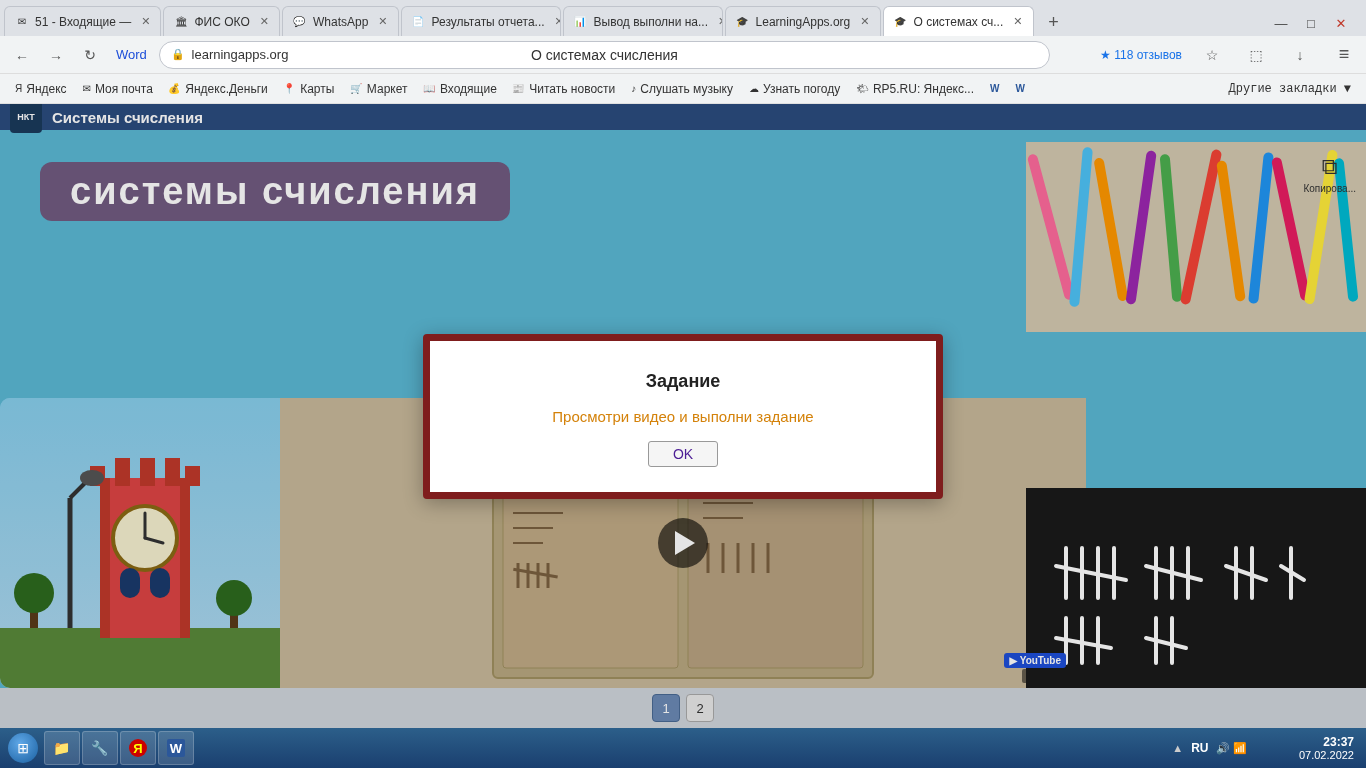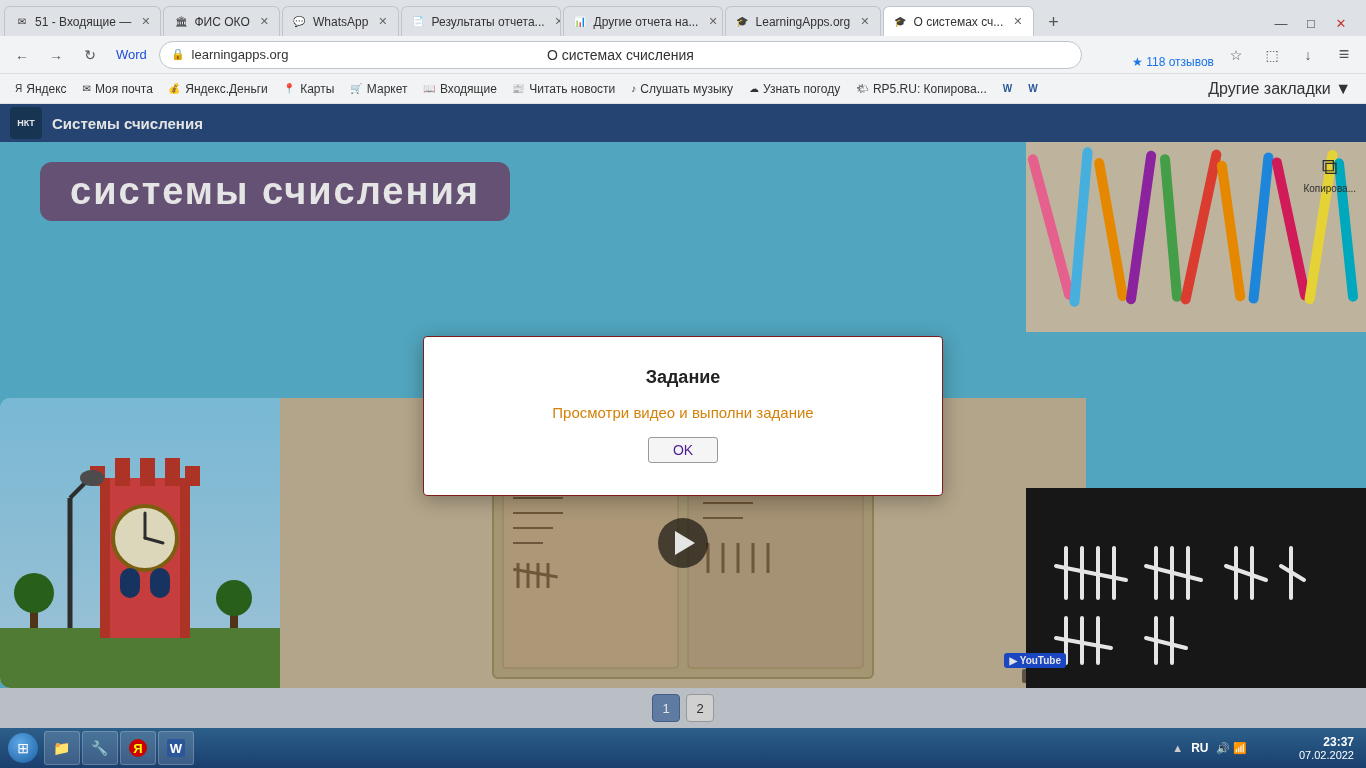--- a/index.html
+++ b/index.html
@@ -137,22 +137,22 @@
     .page-title-center {
       position: absolute;
       left: 50%;
       transform: translateX(-50%);
       font-size: 14px;
       color: #333;
       pointer-events: none;
     }
     .right-icons {
       display: flex;
-      align-items: flex-end;
-      gap: 8px;
+      align-items: center;
+      gap: 16px;
       margin-left: 44px;
     }
     .right-icon-btn {
       width: 28px;
       height: 28px;
       display: flex;
       align-items: center;
       justify-content: center;
       cursor: pointer;
       border-radius: 50%;
@@ -190,41 +190,42 @@
       align-items: center;
       gap: 4px;
     }
     .bookmark-favicon { font-size: 10px; }
     .other-bookmarks {
       margin-left: auto;
       padding: 2px 7px;
       border-radius: 3px;
       cursor: pointer;
       color: #333;
-      font-size: 16px;
+      font-size: 12px;
       display: flex;
       align-items: center;
       gap: 3px;
+      font-family: Liberation Mono, monospace;
     }
 
     
     .content-area {
       flex: 1;
       position: relative;
       overflow: hidden;
       background: #5bb8d4;
     }
 
     
     .site-header {
       position: absolute;
       top: 0;
       left: 0;
       right: 0;
-      height: 38px;
+      height: 26px;
       background: #2b4c7e;
       display: flex;
       align-items: center;
       padding: 0 10px;
       gap: 10px;
     }
     .site-logo {
       width: 32px;
       height: 32px;
       background: #1a3a5c;
@@ -425,21 +426,21 @@
       right: 0;
       bottom: 0;
       display: flex;
       align-items: center;
       justify-content: center;
       z-index: 100;
       background: rgba(0,0,0,0.1);
     }
     .modal-dialog {
       background: #fff;
-      border: 1px solid #7f1d1d;
+      border: 7px solid #7f1d1d;
       border-radius: 4px;
       width: 520px;
       min-height: 160px;
       box-shadow: 0 4px 20px rgba(0,0,0,0.3);
       display: flex;
       flex-direction: column;
       align-items: center;
       padding: 30px 56px 25px;
       gap: 16px;
     }
@@ -592,21 +593,21 @@
     </div>
 
     <div class="tab">
       <span class="tab-favicon">📄</span>
       <span>Результаты отчета...</span>
       <span class="tab-close">✕</span>
     </div>
 
     <div class="tab">
       <span class="tab-favicon">📊</span>
-      <span>Другие отчета на...</span>
+      <span>Вывод выполни на...</span>
       <span class="tab-close">✕</span>
     </div>
 
     <div class="tab">
       <span class="tab-favicon">🎓</span>
       <span>LearningApps.org</span>
       <span class="tab-close">✕</span>
     </div>
 
     <div class="tab active">
@@ -681,21 +682,21 @@
     <div class="bookmark-item">
       <span class="bookmark-favicon">♪</span>
       <span>Слушать музыку</span>
     </div>
     <div class="bookmark-item">
       <span class="bookmark-favicon">☁</span>
       <span>Узнать погоду</span>
     </div>
     <div class="bookmark-item">
       <span class="bookmark-favicon">🌤</span>
-      <span>RP5.RU: Копирова...</span>
+      <span>RP5.RU: Яндекс...</span>
     </div>
     <div class="bookmark-item">
       <span class="bookmark-favicon" style="color:#2b579a; font-weight:bold;">W</span>
     </div>
     <div class="bookmark-item">
       <span class="bookmark-favicon" style="color:#2b579a; font-weight:bold;">W</span>
     </div>
     <div class="other-bookmarks">
       <span>Другие закладки ▼</span>
     </div>

